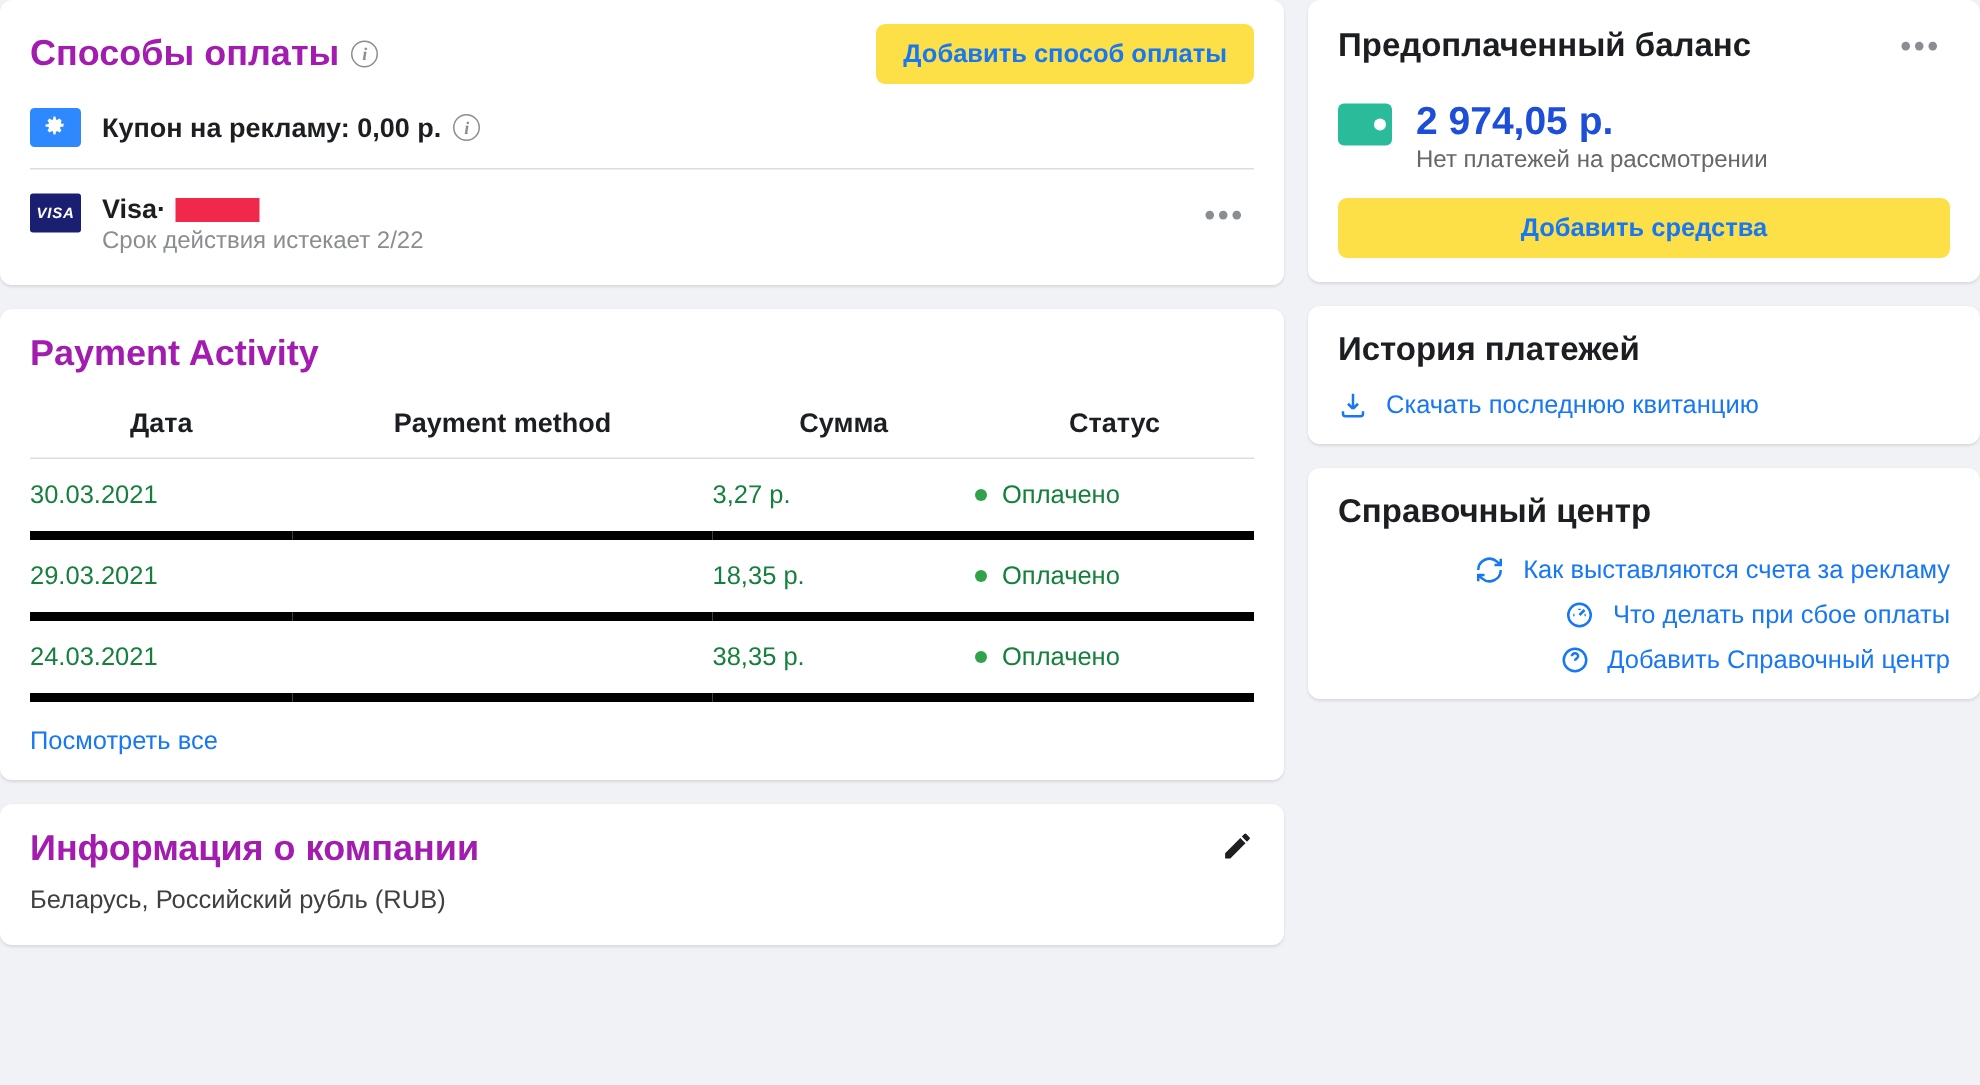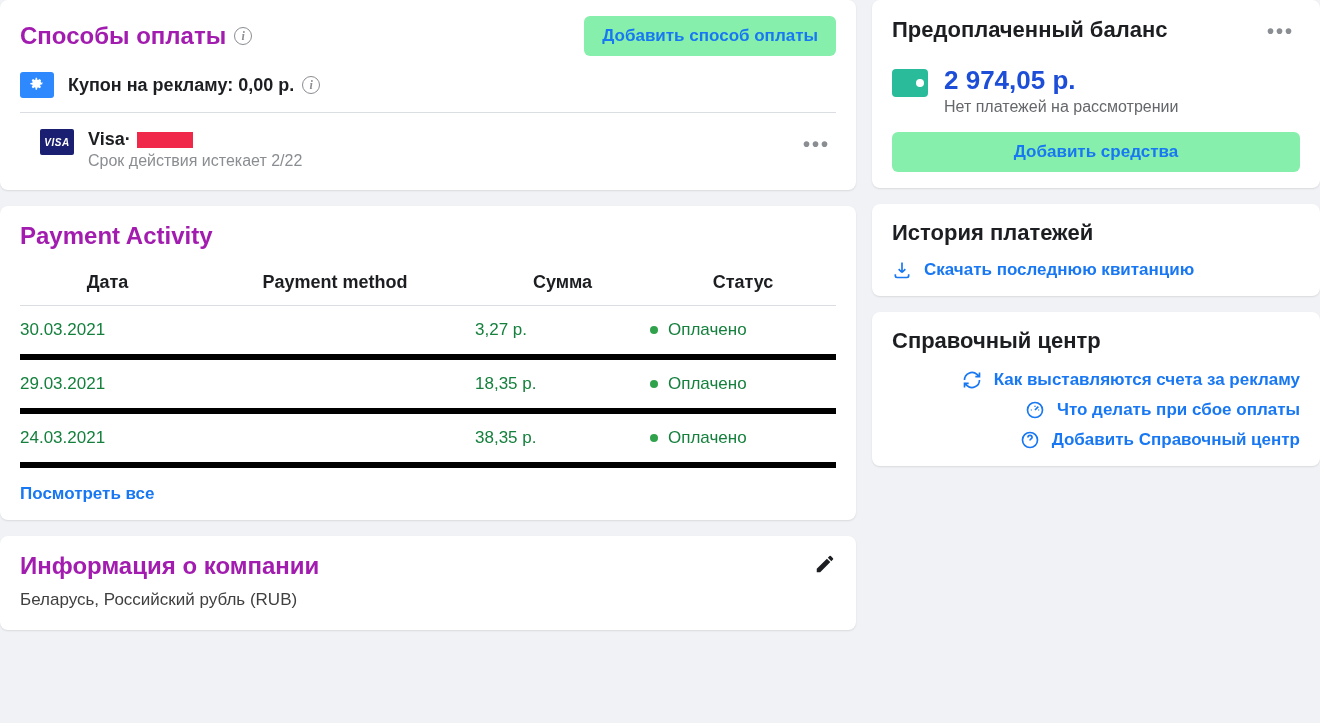--- a/index.html
+++ b/index.html
@@ -37,21 +37,21 @@
     border: 1.5px solid #8a8d91;
     border-radius: 50%;
     align-items: center; justify-content: center;
     font-size: 12px; color: #8a8d91;
     margin-left: 8px;
     font-weight: 600;
     font-family: Georgia, serif;
     font-style: italic;
   }
   .btn-primary-soft {
-    background: #86efac;
+    background: #fde047;
     color: #1877f2;
     font-weight: 600;
     font-size: 17px;
     border: none;
     border-radius: 6px;
     padding: 10px 18px;
     cursor: pointer;
   }
   .btn-primary-soft.full { width: 100%; text-align: center; }
   .more-dots {
@@ -72,21 +72,20 @@
     background: #2e89ff;
     border-radius: 3px;
     display: flex; align-items: center; justify-content: center;
     margin-right: 14px;
   }
   .coupon-icon svg { width: 16px; height: 16px; fill: #fff; }
   .coupon-text { font-size: 18px; font-weight: 700; }
   .card-row {
     display: flex; align-items: flex-start;
     padding: 16px 0 4px 0;
-    margin-left: 20px;
   }
   .visa-badge {
     width: 34px; height: 26px;
     background: #1a1f71;
     color: #fff;
     font-size: 10px;
     font-weight: 700;
     display: flex; align-items: center; justify-content: center;
     border-radius: 2px;
     margin-right: 14px;
@@ -108,21 +107,21 @@
   .activity-table td {
     font-size: 17px;
     padding: 14px 0;
     border-bottom: 6px solid #000000;
     color: #15803d;
   }
   .status-cell { display: flex; align-items: center; gap: 10px; }
   .status-dot { width: 8px; height: 8px; border-radius: 50%; background: #31a24c; display: inline-block; }
   .link {
     color: #1877f2;
-    font-weight: 700;
+    font-weight: 400;
     font-size: 17px;
     cursor: pointer;
     display: inline-block;
   }
   .view-all { margin-top: 16px; }
   .company-sub { color: #404040; font-size: 17px; margin-top: 10px; }
   .edit-icon { cursor: pointer; }
   .balance-row { display: flex; align-items: flex-start; gap: 16px; margin: 18px 0 16px 0; }
   .wallet-icon {
     width: 36px; height: 28px;

